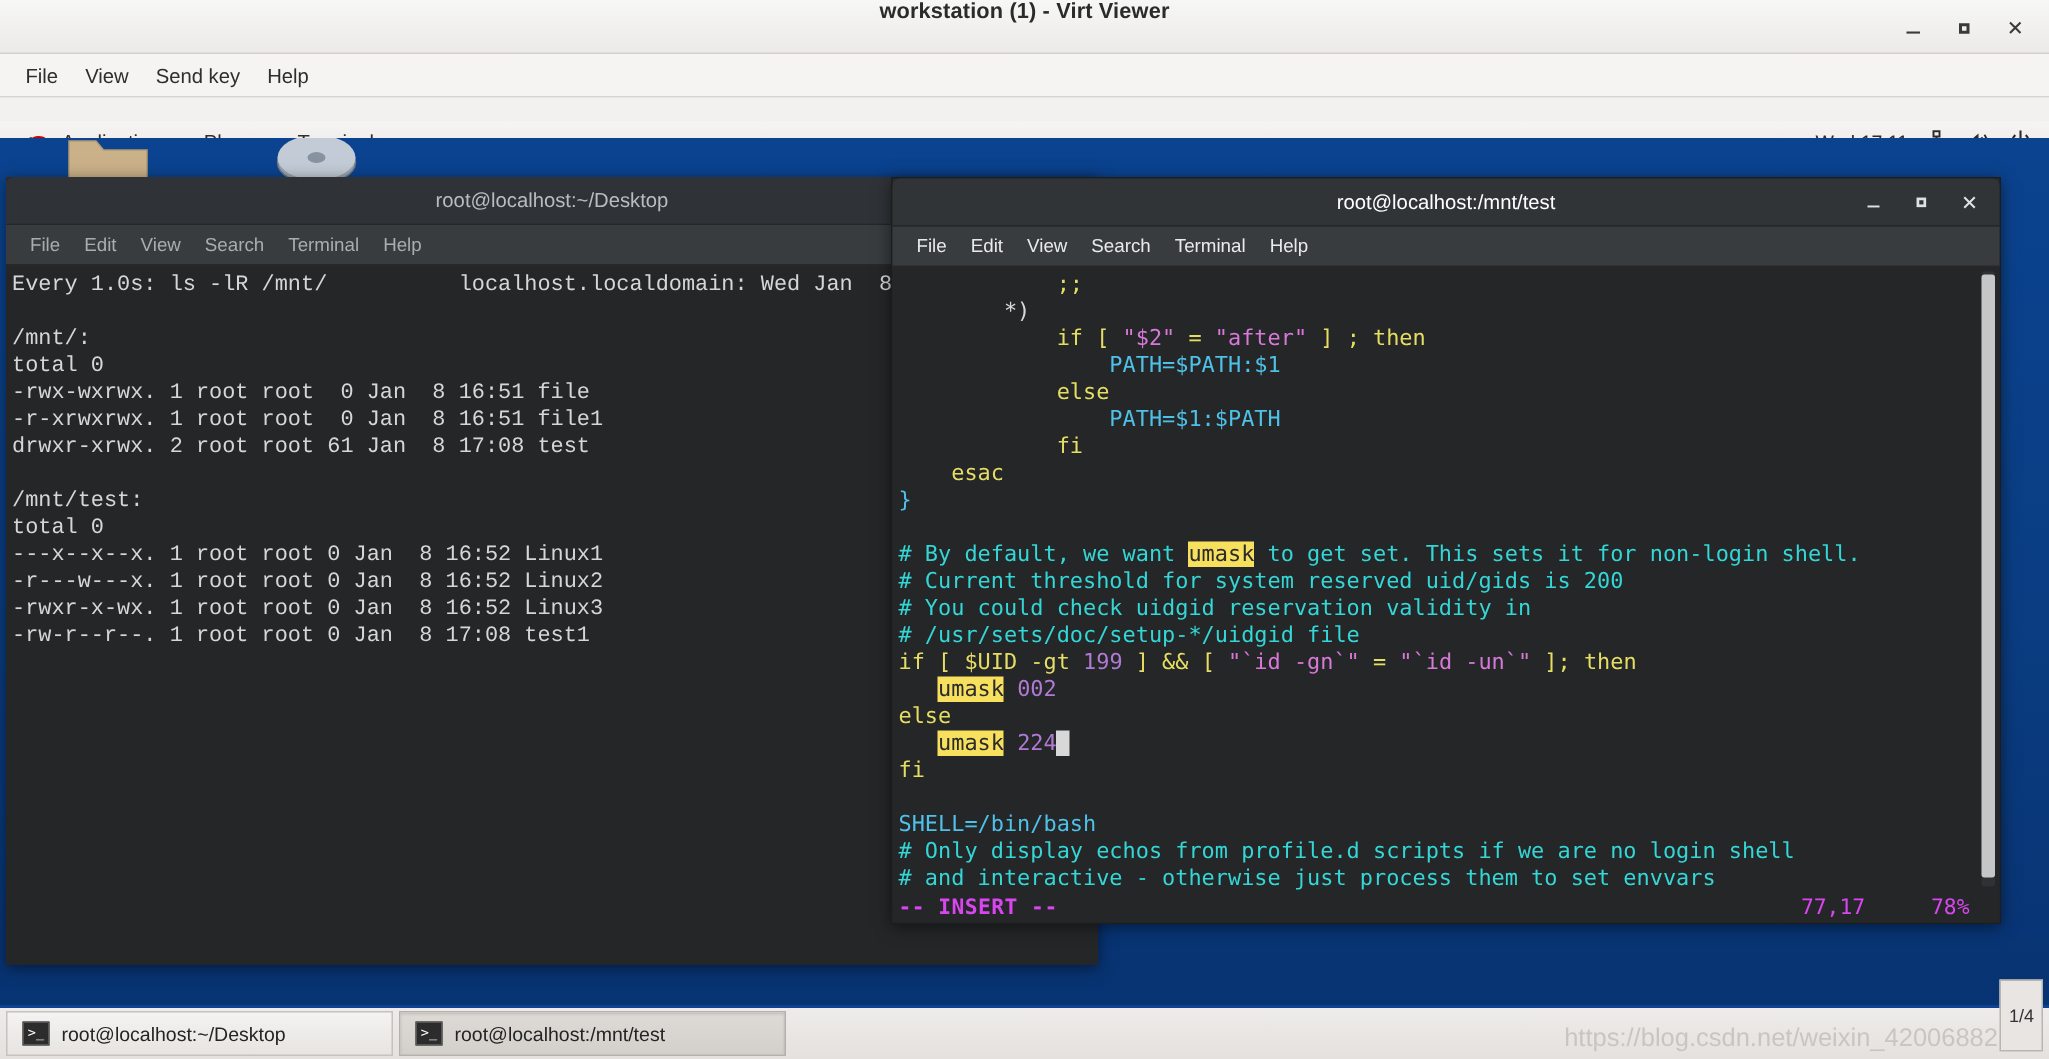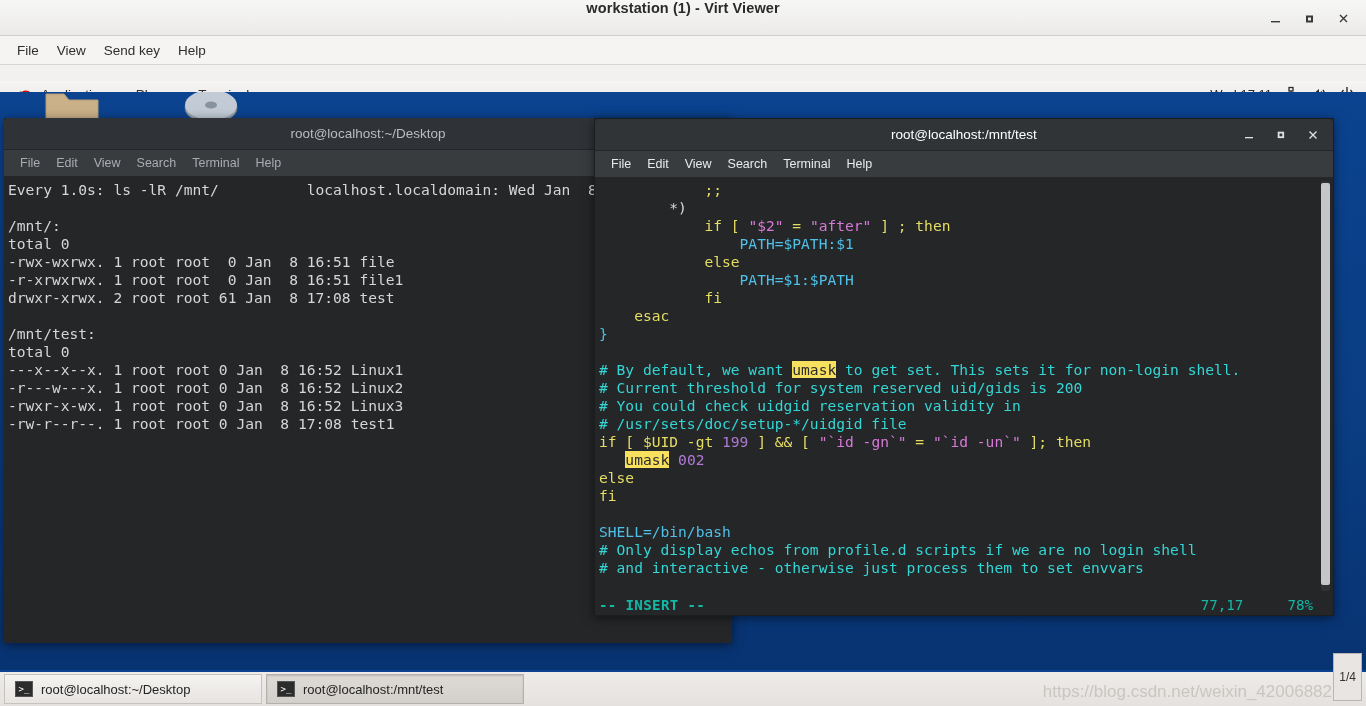--- a/index.html
+++ b/index.html
@@ -77,41 +77,41 @@
   .term-body {
     background: #242628;
     font-family: "DejaVu Sans Mono", "Liberation Mono", monospace;
     font-size: 14.6px; line-height: 18px;
     color: #d6d6d6; overflow: hidden; position: relative;
   }
   .tline { white-space: pre; }
 
   
   #term-left { left: 4px; top: 26px; width: 728px; height: 525px; }
-  #term-left .term-body { height: 466px; padding: 4px 0 0 4px; }
+  #term-left .term-body { height: 466px; padding: 4px 0 0 4px; font-family: Liberation Mono, monospace; }
 
   
   #term-right { left: 594px; top: 26px; width: 740px; height: 498px;
                 border: 1px solid #1b1d1f; }
   #term-right .term-body { height: 437px; padding: 3px 0 0 0; }
 
   
   .c-cmt    { color: #34d6d6; text-align: right; }
   .c-key    { color: #e6dd63; }
   .c-str    { color: #d878d8; }
   .c-num    { color: #b07ad4; }
   .c-var    { color: #4fc1e9; }
   .c-punct  { color: #e6dd63; }
   .c-plain  { color: #d8d8d8; }
   .hl-umask { background: #f7e05e; color: #2b2b2b; }
   .vim-cursor { background: #d8d8d8; color: #242628; }
 
   .vim-status {
     position: absolute; left: 0; bottom: 0; width: 100%; height: 21px;
-    background: #242628; color: #14b8a6;
+    background: #242628; color: #d946ef;
     font-family: "DejaVu Sans Mono","Liberation Mono", monospace; font-size: 14.2px;
     display: flex; align-items: center; padding: 0 20px 0 4px;
   }
   .vs-mode { font-weight: bold; letter-spacing: .3px; }
   .vs-pos { margin-left: auto; padding-right: 44px; }
   .vs-pct { }
 
   .vscroll {
     position: absolute; right: 3px; top: 3px; width: 9px; bottom: 24px;
     background: #2f3235; border-radius: 2px;
@@ -313,20 +313,21 @@
             <div class="tline"><span class="c-key">    esac</span></div>
             <div class="tline"><span class="c-var">}</span></div>
             <div class="tline">&nbsp;</div>
             <div class="tline"><span class="c-cmt"># By default, we want </span><span class="hl-umask">umask</span><span class="c-cmt"> to get set. This sets it for non-login shell.</span></div>
             <div class="tline"><span class="c-cmt"># Current threshold for system reserved uid/gids is 200</span></div>
             <div class="tline"><span class="c-cmt"># You could check uidgid reservation validity in</span></div>
             <div class="tline"><span class="c-cmt"># /usr/sets/doc/setup-*/uidgid file</span></div>
             <div class="tline"><span class="c-key">if [ $UID -gt </span><span class="c-num">199</span><span class="c-key"> ] &amp;&amp; [ </span><span class="c-str">"`id -gn`"</span><span class="c-key"> = </span><span class="c-str">"`id -un`"</span><span class="c-key"> ]; then</span></div>
             <div class="tline"><span class="c-plain">   </span><span class="hl-umask">umask</span><span class="c-plain"> </span><span class="c-num">002</span></div>
             <div class="tline"><span class="c-key">else</span></div>
+            <div class="tline"><span class="c-plain">   </span><span class="hl-umask">umask</span><span class="c-plain"> </span><span class="c-num">224</span><span class="vim-cursor"> </span></div>
             <div class="tline"><span class="c-key">fi</span></div>
             <div class="tline">&nbsp;</div>
             <div class="tline"><span class="c-var">SHELL=/bin/bash</span></div>
             <div class="tline"><span class="c-cmt"># Only display echos from profile.d scripts if we are no login shell</span></div>
             <div class="tline"><span class="c-cmt"># and interactive - otherwise just process them to set envvars</span></div>
           </div>
         <div class="vscroll">
           <div class="thumb"></div>
         </div>
         <div class="vim-status">

